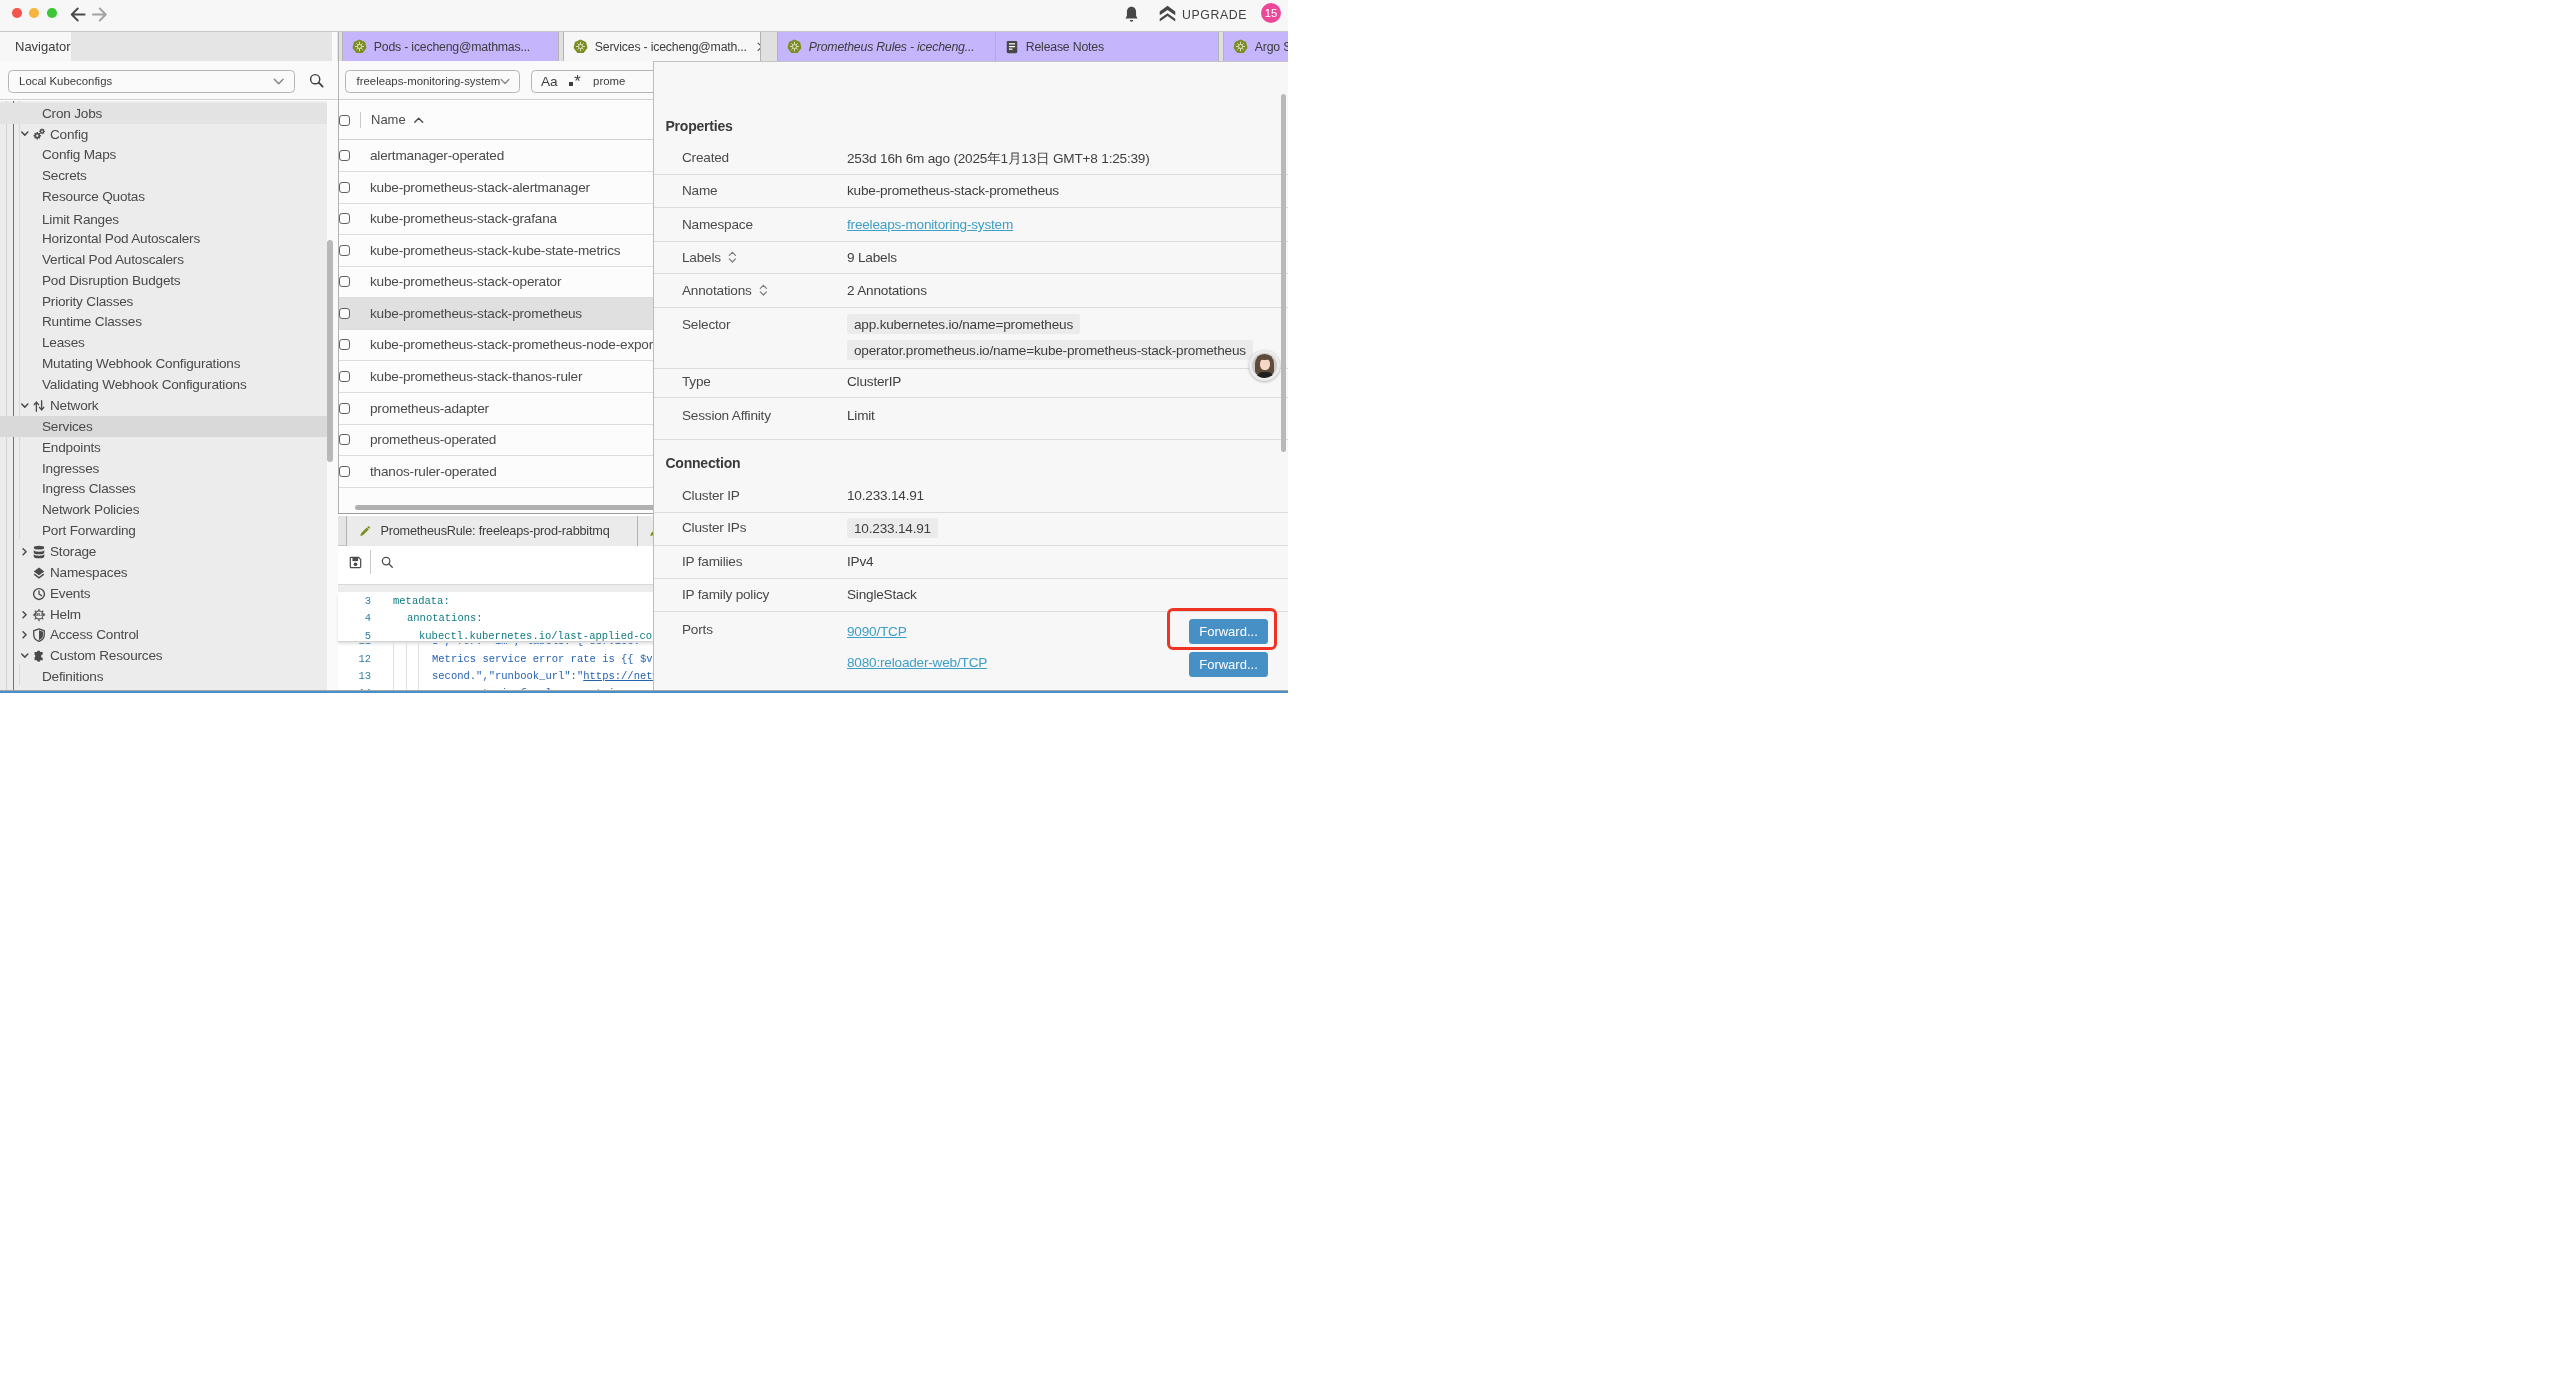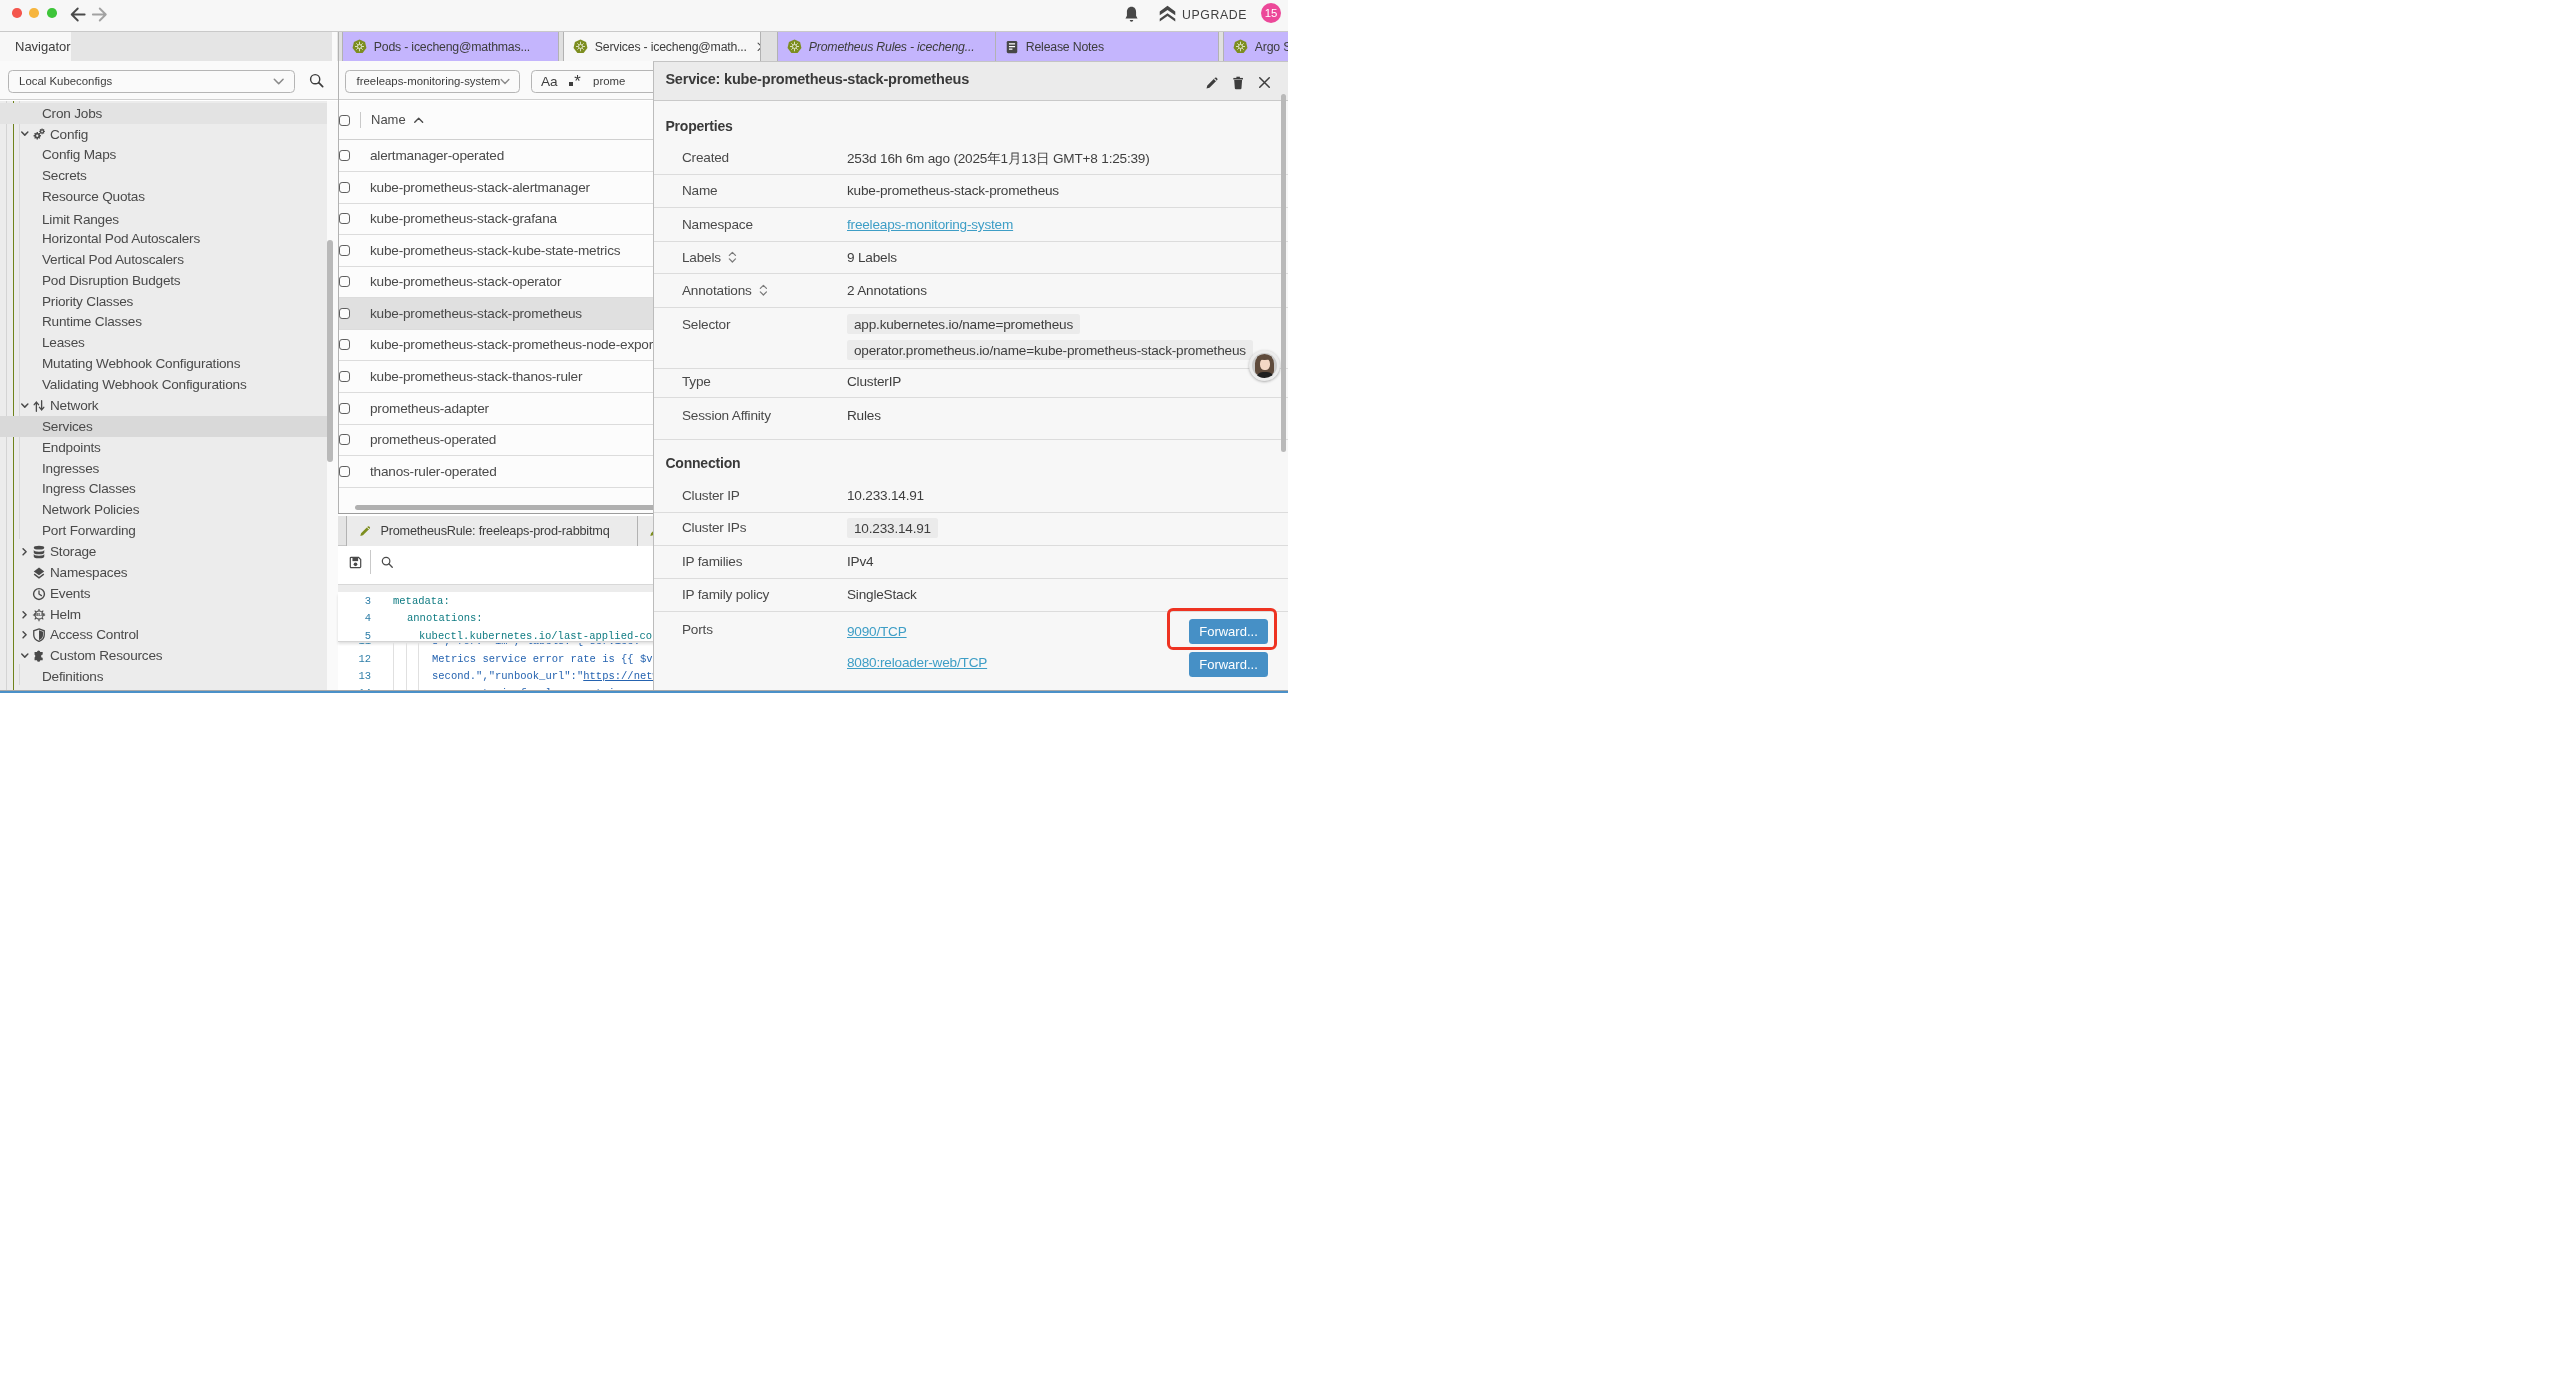--- a/index.html
+++ b/index.html
@@ -444,35 +444,20 @@
         <span class="abs bluec" style="left:94px;top:7.7px;">Metrics service error rate is {{ $va</span>
       <span class="abs lnum" style="top:25px;">13</span>
         <span class="abs bluec" style="left:94px;top:25px;">second.","runbook_url":"<span style="text-decoration:underline;">https://netw</span></span>
       <span class="abs lnum" style="top:42px;">14</span>
         <span class="abs bluec" style="left:94px;top:42px;">error rate in freeleaps metrics serv</span>
     </div>
   </div>
 </div>
 
 <div class="abs" id="drawer">
-  <div class="abs" id="dhead">
-    <div class="abs title">Service: kube-prometheus-stack-prometheus</div>
-    <svg class="abs" style="left:551px;top:14px;" width="14" height="14" viewBox="0 0 14 14">
-        <path d="M1.5 12.5 L2.3 9.5 L10 1.8 a1.1 1.1 0 0 1 1.6 0 L12.2 2.4 a1.1 1.1 0 0 1 0 1.6 L4.5 11.7 Z" fill="#3d3d3d"></path>
-        <path d="M9.2 2.6 L11.4 4.8" stroke="#ebebeb" stroke-width="1.1"></path>
-      </svg>
-    <svg class="abs" style="left:578px;top:14px;" width="12.3" height="14" viewBox="0 0 14 16">
-        <path d="M2.5 4.5 H11.5 L10.8 14 a1.2 1.2 0 0 1 -1.2 1 H4.4 a1.2 1.2 0 0 1 -1.2 -1 Z" fill="#3d3d3d"></path>
-        <rect x="1.5" y="2.2" width="11" height="1.8" fill="#3d3d3d"></rect>
-        <rect x="5" y="0.8" width="4" height="1.6" fill="#3d3d3d"></rect>
-      </svg>
-    <svg class="abs" style="left:604px;top:14px;" width="13" height="13" viewBox="0 0 15 15">
-        <path d="M2 2 L13 13 M13 2 L2 13" stroke="#3d3d3d" stroke-width="1.7" stroke-linecap="round"></path>
-      </svg>
-  </div>
   <div class="abs dhdr" style="top:56px;">Properties</div>
   <div class="abs dlabel" style="top:88px;">Created</div>
     <div class="abs dvalue" style="top:88px;">253d 16h 6m ago (2025年1月13日 GMT+8 1:25:39)</div>
   <div class="abs dsep" style="top:112px;"></div>
   <div class="abs dlabel" style="top:121px;">Name</div>
     <div class="abs dvalue" style="top:121px;">kube-prometheus-stack-prometheus</div>
   <div class="abs dsep" style="top:145px;"></div>
   <div class="abs dlabel" style="top:155px;">Namespace</div>
     <div class="abs dvalue" style="top:155px;"><a class="lnk">freeleaps-monitoring-system</a></div>
   <div class="abs dsep" style="top:179px;"></div>
@@ -487,21 +472,21 @@
     <div class="abs dvalue" style="top:221px;">2 Annotations</div>
   <div class="abs dsep" style="top:245px;"></div>
   <div class="abs dlabel" style="top:255px;">Selector</div>
   <div class="abs dvalue chip" style="top:252px;">app.kubernetes.io/name=prometheus</div>
   <div class="abs dvalue chip" style="top:278px;">operator.prometheus.io/name=kube-prometheus-stack-prometheus</div>
   <div class="abs dsep" style="top:306px;"></div>
   <div class="abs dlabel" style="top:312px;">Type</div>
     <div class="abs dvalue" style="top:312px;">ClusterIP</div>
   <div class="abs dsep" style="top:335px;"></div>
   <div class="abs dlabel" style="top:346px;">Session Affinity</div>
-    <div class="abs dvalue" style="top:346px;">Rules</div>
+    <div class="abs dvalue" style="top:346px;">Limit</div>
   <div class="abs dsep" style="top:377px;"></div>
   <div class="abs dhdr" style="top:393px;">Connection</div>
   <div class="abs dlabel" style="top:426px;">Cluster IP</div>
     <div class="abs dvalue" style="top:426px;">10.233.14.91</div>
   <div class="abs dsep" style="top:450px;"></div>
   <div class="abs dlabel" style="top:458px;">Cluster IPs</div>
     <div class="abs dvalue chip" style="top:456px;">10.233.14.91</div>
   <div class="abs dsep" style="top:483px;"></div>
   <div class="abs dlabel" style="top:492px;">IP families</div>
     <div class="abs dvalue" style="top:492px;">IPv4</div>

